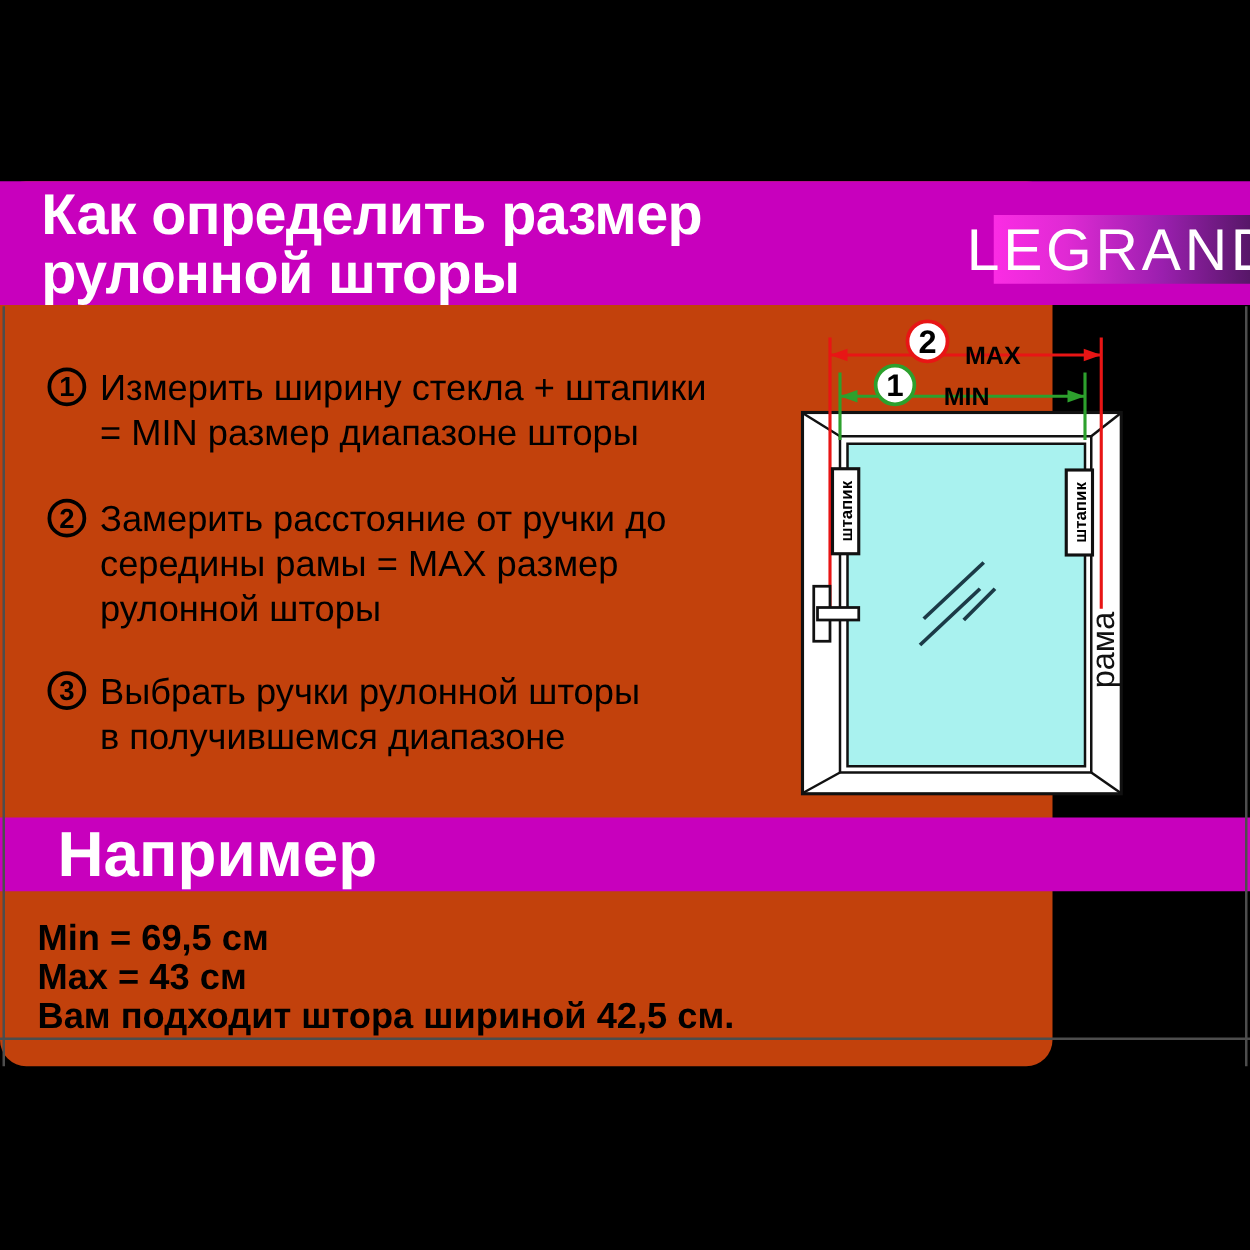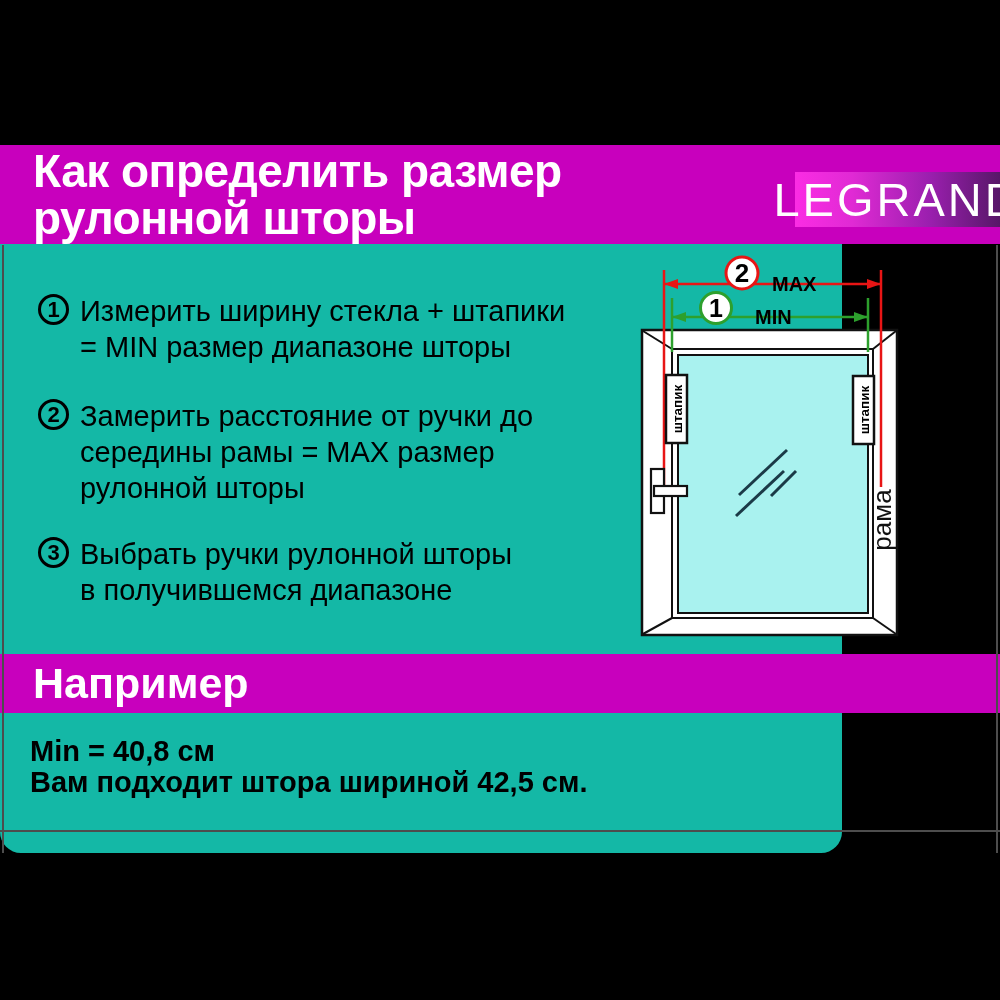--- a/index.html
+++ b/index.html
@@ -3,21 +3,21 @@
 <meta charset="utf-8">
 <style>
   * { margin:0; padding:0; box-sizing:border-box; }
   html,body { background:#000; }
   .canvas {
     position:relative; width:1000px; height:1000px; background:#000;
     overflow:hidden; font-family:"Liberation Sans", sans-serif;
   }
   .panel {
     position:absolute; left:0; top:145px; width:842px; height:708px;
-    background:#14b8a6;
+    background:#c2410c;
     border-radius:21px;
   }
   
   .header {
     position:absolute; left:0; top:0; width:1000px; height:99px;
     background:#c800bd;
   }
   .title {
     position:absolute; left:33px; top:3px; color:#fff;
     font-size:46px; font-weight:bold; line-height:47px; letter-spacing:-0.5px;
@@ -44,21 +44,21 @@
   .step-2 { top:253px; }
   .step-3 { top:391px; }
   
   .diagram { position:absolute; left:620px; top:105px; width:300px; height:400px; }
   
   .band {
     position:absolute; left:0; top:509px; width:1000px; height:59px;
     background:#c800bd; display:flex; align-items:center;
   }
   .band-title {
-    color:#fff; font-size:43px; font-weight:bold; padding-left:33px;
+    color:#fff; font-size:51px; font-weight:bold; padding-left:46px;
   }
   
   .example {
     position:absolute; left:30px; top:591px;
     font-size:29px; font-weight:bold; color:#000; line-height:31px;
   }
   
   .edge { position:absolute; background:#4d4d4d; }
   .edge-left  { left:2px;  top:100px; width:2px; height:608px; }
   .edge-right { left:996px; top:100px; width:2px; height:608px; }
@@ -163,21 +163,22 @@
       </g>
 
       <text x="262" y="270" transform="rotate(-90 262 270)" text-anchor="middle" dominant-baseline="central" font-size="26" font-weight="400" fill="#111">рама</text>
     </svg>
 
     <div class="band">
       <span class="band-title">Например</span>
     </div>
 
     <div class="example">
-      <div>Min = 40,8 см</div>
+      <div>Min = 69,5 см</div>
+      <div>Max = 43 см</div>
       <div>Вам подходит штора шириной 42,5 см.</div>
     </div>
 
     <div class="edge edge-left"></div>
     <div class="edge edge-right"></div>
     <div class="edge edge-bottom"></div>
   </div>
 </div>
 
 </body></html>

